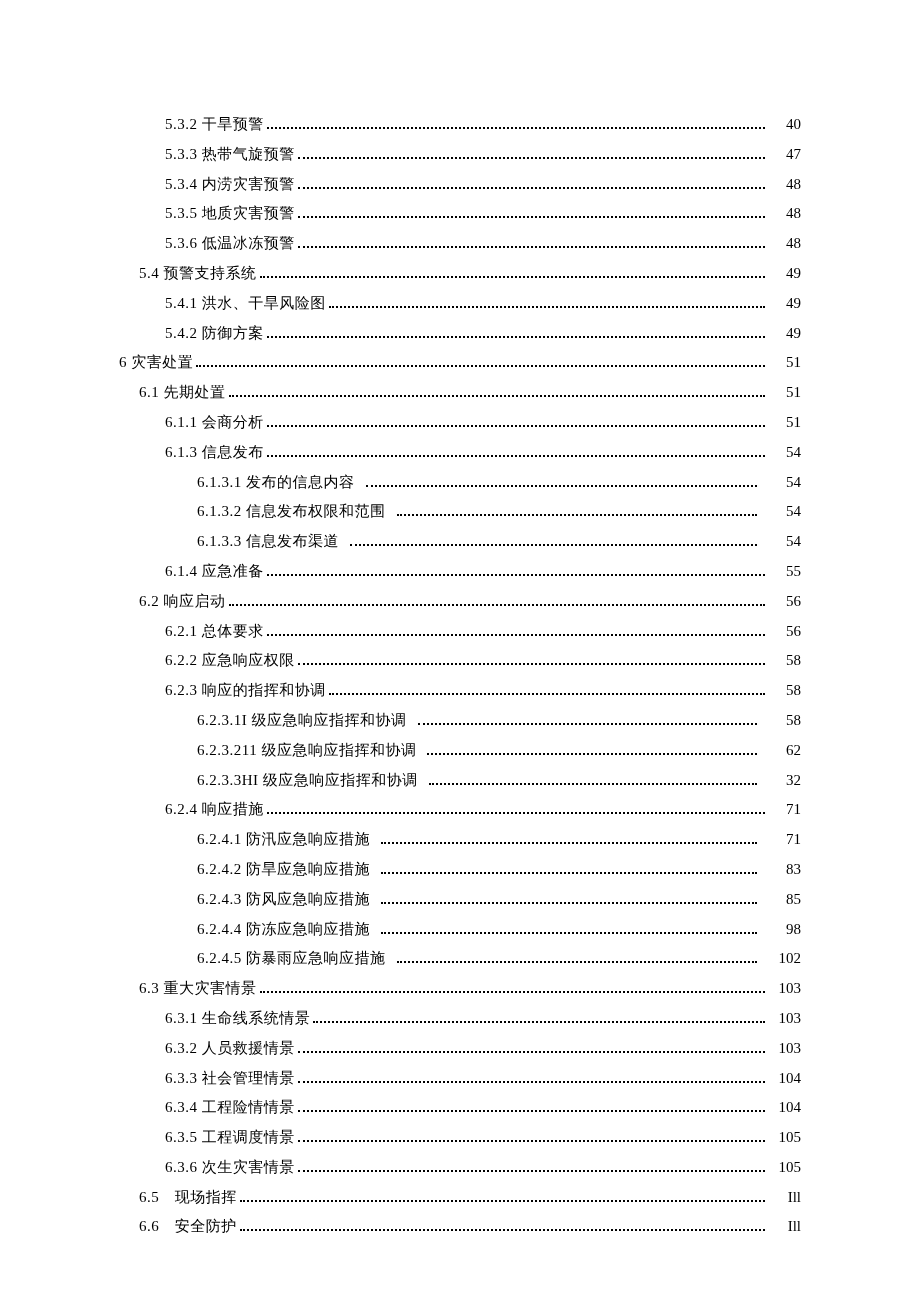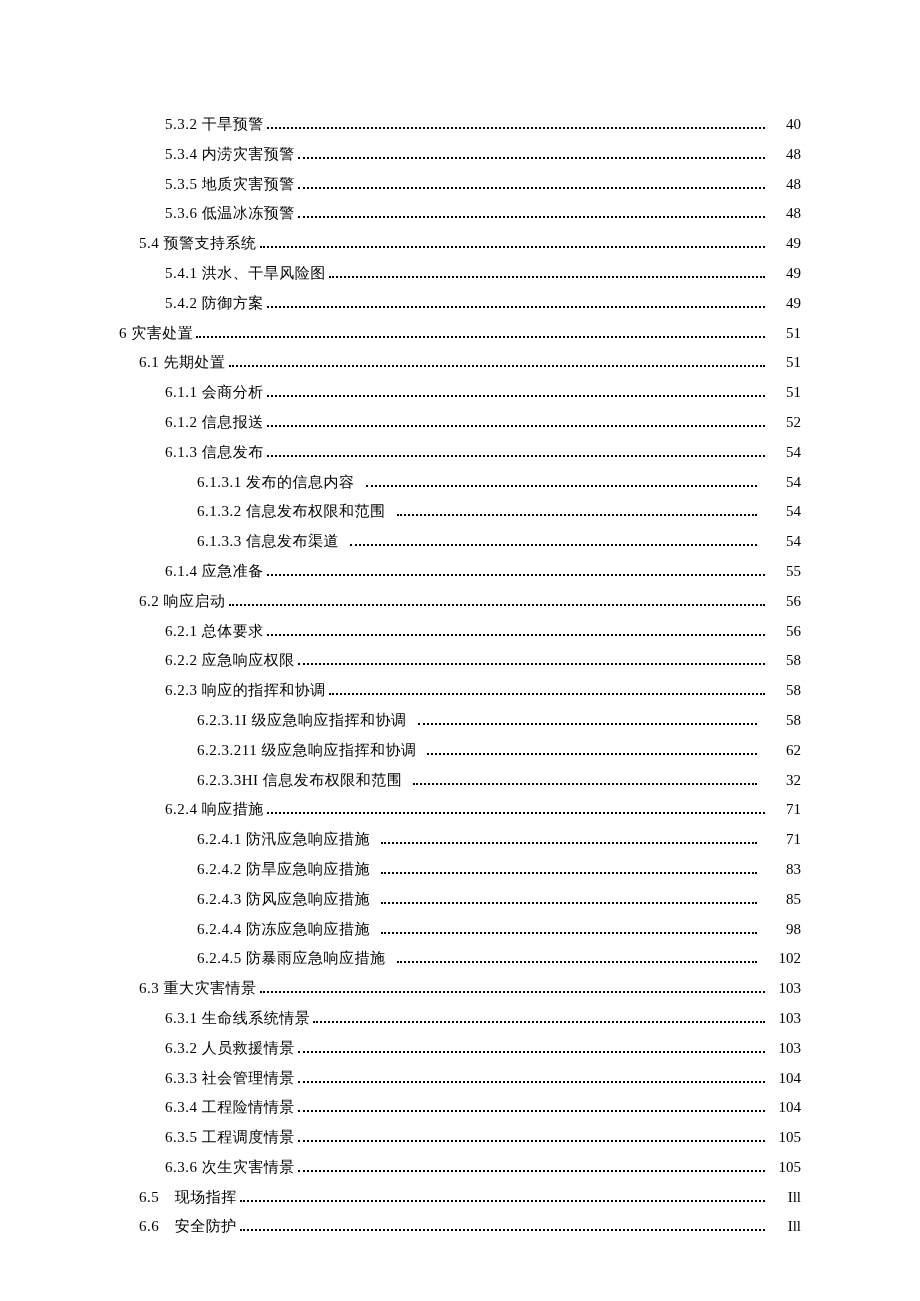--- a/index.html
+++ b/index.html
@@ -54,20 +54,25 @@
 </head>
 <body>
 
 <ul class="toc-list" id="toc-root">
     <li class="toc-row lvl-2">
       <span class="toc-label">5.3.2 干旱预警</span>
       <span class="toc-dots"></span>
       <span class="toc-page">40</span>
     </li>
     <li class="toc-row lvl-2">
+      <span class="toc-label">5.3.3 热带气旋预警</span>
+      <span class="toc-dots"></span>
+      <span class="toc-page">47</span>
+    </li>
+    <li class="toc-row lvl-2">
       <span class="toc-label">5.3.4 内涝灾害预警</span>
       <span class="toc-dots"></span>
       <span class="toc-page">48</span>
     </li>
     <li class="toc-row lvl-2">
       <span class="toc-label">5.3.5 地质灾害预警</span>
       <span class="toc-dots"></span>
       <span class="toc-page">48</span>
     </li>
     <li class="toc-row lvl-2">
@@ -99,25 +104,20 @@
       <span class="toc-label">6.1 先期处置</span>
       <span class="toc-dots"></span>
       <span class="toc-page">51</span>
     </li>
     <li class="toc-row lvl-2">
       <span class="toc-label">6.1.1 会商分析</span>
       <span class="toc-dots"></span>
       <span class="toc-page">51</span>
     </li>
     <li class="toc-row lvl-2">
-      <span class="toc-label">6.1.2 信息报送</span>
-      <span class="toc-dots"></span>
-      <span class="toc-page">52</span>
-    </li>
-    <li class="toc-row lvl-2">
       <span class="toc-label">6.1.3 信息发布</span>
       <span class="toc-dots"></span>
       <span class="toc-page">54</span>
     </li>
     <li class="toc-row lvl-3">
       <span class="toc-label">6.1.3.1 发布的信息内容</span>
       <span class="toc-dots"></span>
       <span class="toc-page">54</span>
     </li>
     <li class="toc-row lvl-3">
@@ -159,21 +159,21 @@
       <span class="toc-label">6.2.3.1I 级应急响应指挥和协调</span>
       <span class="toc-dots"></span>
       <span class="toc-page">58</span>
     </li>
     <li class="toc-row lvl-3">
       <span class="toc-label">6.2.3.211 级应急响应指挥和协调</span>
       <span class="toc-dots"></span>
       <span class="toc-page">62</span>
     </li>
     <li class="toc-row lvl-3">
-      <span class="toc-label">6.2.3.3HI 信息发布权限和范围</span>
+      <span class="toc-label">6.2.3.3HI 级应急响应指挥和协调</span>
       <span class="toc-dots"></span>
       <span class="toc-page">32</span>
     </li>
     <li class="toc-row lvl-2">
       <span class="toc-label">6.2.4 响应措施</span>
       <span class="toc-dots"></span>
       <span class="toc-page">71</span>
     </li>
     <li class="toc-row lvl-3">
       <span class="toc-label">6.2.4.1 防汛应急响应措施</span>

